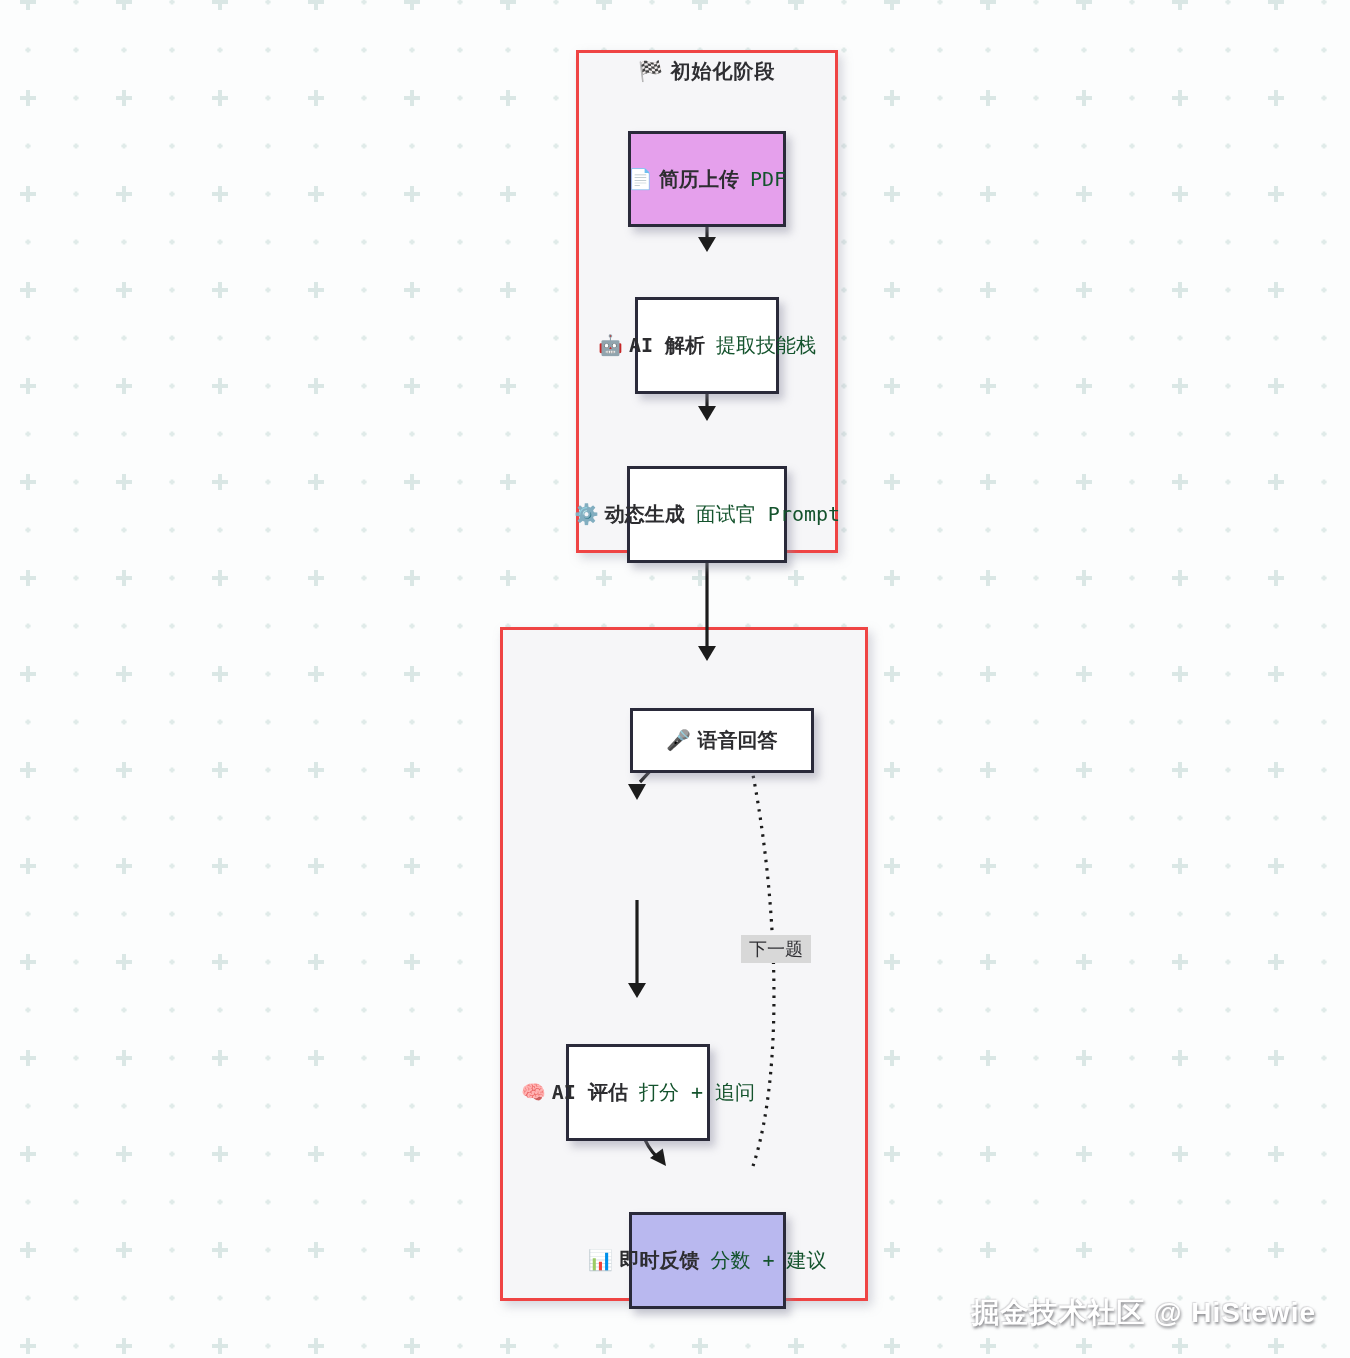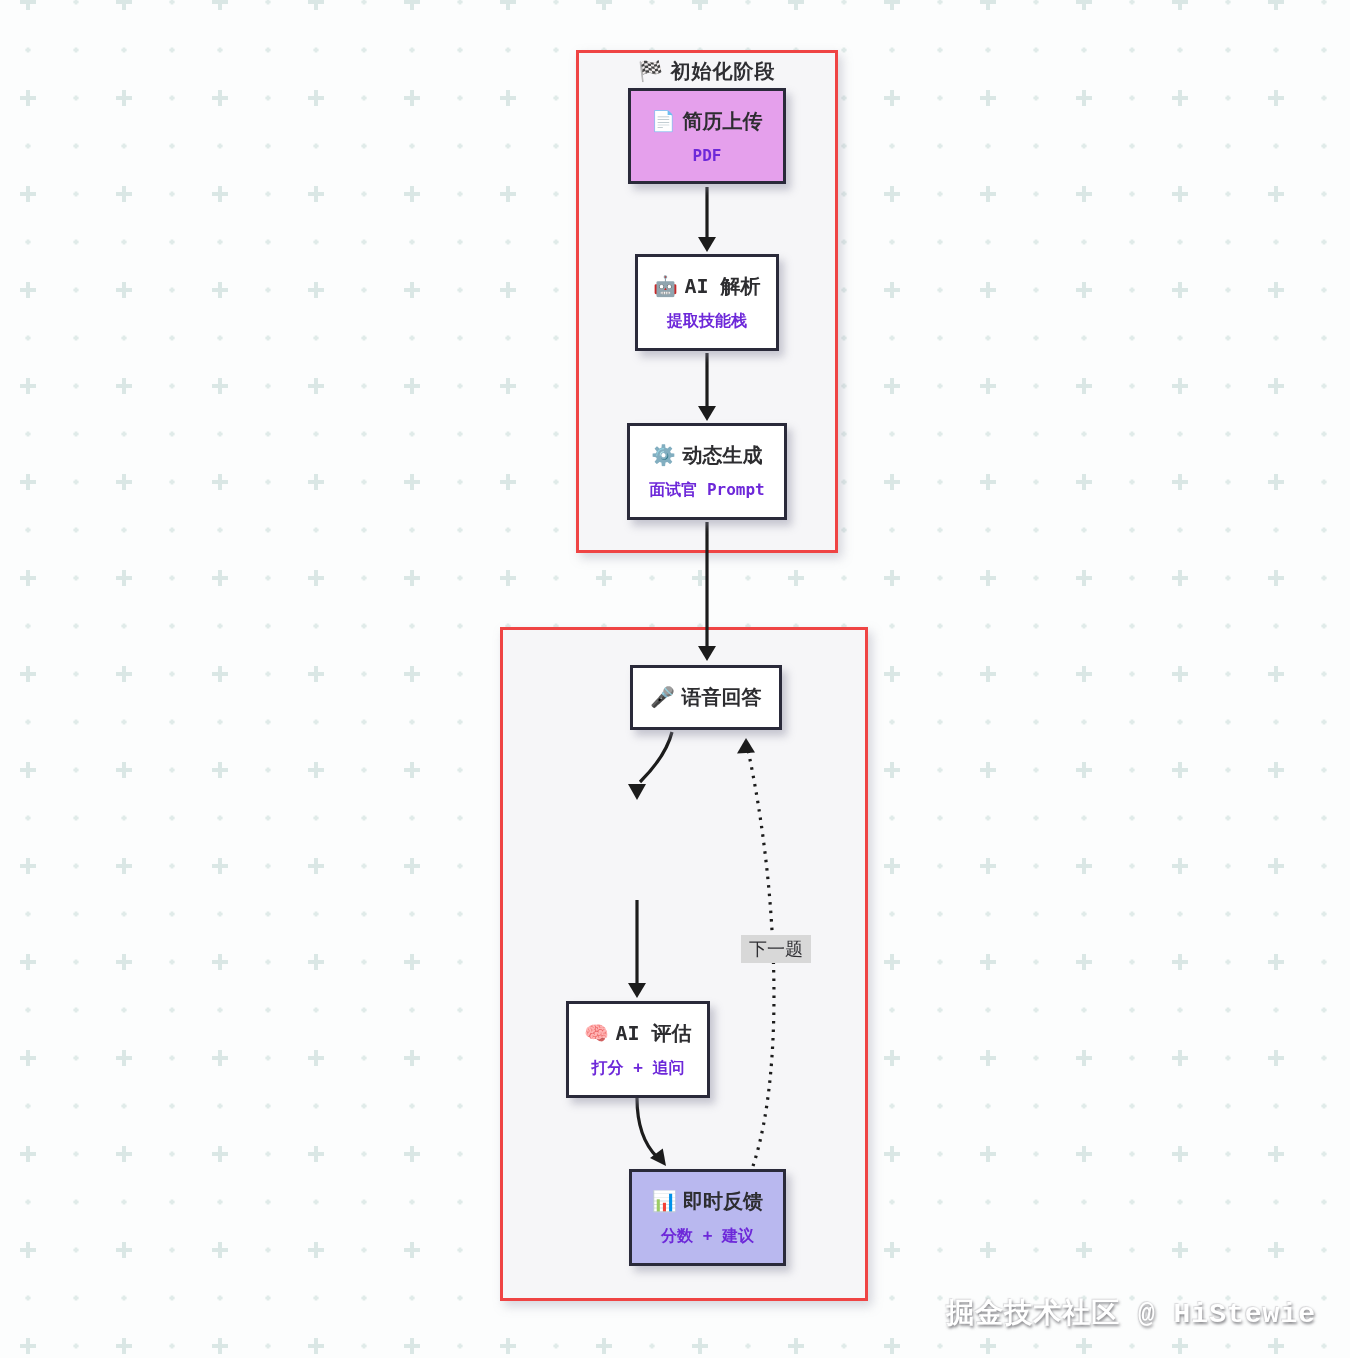--- a/index.html
+++ b/index.html
@@ -29,48 +29,48 @@
   #group-loop{left:500px;top:627px;width:368px;height:674px;}
   
   #arrows{position:absolute;left:0;top:0;z-index:2;pointer-events:none;}
   
   .node{
     position:absolute;z-index:3;
     background:#ffffff;
     border:3px solid #2a2a3a;
     box-shadow:5px 6px 8px rgba(140,140,160,.45);
     box-sizing:border-box;
-    display:flex;flex-direction:column;align-items:center;justify-content:center;
-    gap:11px;text-align:center;
+    display:flex;flex-direction:row;align-items:center;justify-content:center;
+    gap:11px;text-align:center;margin-top:43px;
   }
   .node-title{font-size:20px;font-weight:600;color:#2d2d30;white-space:nowrap;}
-  .node-sub{font-size:16px;font-weight:700;color:#6d28d9;white-space:nowrap;}
+  .node-sub{font-size:20px;font-weight:400;color:#14532d;white-space:nowrap;}
   .node-sub:empty{display:none;}
   .nicon{margin-right:6px;font-weight:400;}
   #node-upload  {left:628px;top:88px;  width:158px;height:96px;background:#e5a0ec;}
   #node-parse   {left:635px;top:254px; width:144px;height:97px;}
   #node-generate{left:627px;top:423px; width:160px;height:97px;}
-  #node-voice   {left:630px;top:665px; width:152px;height:65px;text-align:center;}
+  #node-voice   {left:630px;top:665px; width:184px;height:65px;text-align:center;}
   #node-stt     {left:550px;top:802px; width:175px;height:96px;}
   #node-evaluate{left:566px;top:1001px;width:144px;height:97px;}
   #node-feedback{left:629px;top:1169px;width:157px;height:97px;background:#b9b8ef;}
   
   .edge-label{
     position:absolute;z-index:4;
     left:741px;top:935px;width:70px;height:28px;
     background:#d8d8d8;
     display:flex;align-items:center;justify-content:center;
     font-size:18px;color:#2f2f33;
   }
   
   .watermark{
     position:absolute;z-index:5;right:34px;bottom:26px;
     font-size:28px;font-weight:700;color:#ffffff;
     text-shadow:1px 2px 3px rgba(90,90,95,.75), -1px -1px 1px rgba(160,160,165,.35);
-    font-family:Liberation Mono, monospace;
+    font-family:Liberation Sans, sans-serif;
     letter-spacing:1px;
   }
 </style>
 </head>
 <body>
 
 <div class="canvas">
 
   <svg id="bg-pattern" width="1350" height="1358">
     <path id="pat-big" d="M20 0H26V-6H30V0H36V4H30V10H26V4H20ZM20 96H26V90H30V96H36V100H30V106H26V100H20ZM20 192H26V186H30V192H36V196H30V202H26V196H20ZM20 288H26V282H30V288H36V292H30V298H26V292H20ZM20 384H26V378H30V384H36V388H30V394H26V388H20ZM20 480H26V474H30V480H36V484H30V490H26V484H20ZM20 576H26V570H30V576H36V580H30V586H26V580H20ZM20 672H26V666H30V672H36V676H30V682H26V676H20ZM20 768H26V762H30V768H36V772H30V778H26V772H20ZM20 864H26V858H30V864H36V868H30V874H26V868H20ZM20 960H26V954H30V960H36V964H30V970H26V964H20ZM20 1056H26V1050H30V1056H36V1060H30V1066H26V1060H20ZM20 1152H26V1146H30V1152H36V1156H30V1162H26V1156H20ZM20 1248H26V1242H30V1248H36V1252H30V1258H26V1252H20ZM20 1344H26V1338H30V1344H36V1348H30V1354H26V1348H20ZM116 0H122V-6H126V0H132V4H126V10H122V4H116ZM116 96H122V90H126V96H132V100H126V106H122V100H116ZM116 192H122V186H126V192H132V196H126V202H122V196H116ZM116 288H122V282H126V288H132V292H126V298H122V292H116ZM116 384H122V378H126V384H132V388H126V394H122V388H116ZM116 480H122V474H126V480H132V484H126V490H122V484H116ZM116 576H122V570H126V576H132V580H126V586H122V580H116ZM116 672H122V666H126V672H132V676H126V682H122V676H116ZM116 768H122V762H126V768H132V772H126V778H122V772H116ZM116 864H122V858H126V864H132V868H126V874H122V868H116ZM116 960H122V954H126V960H132V964H126V970H122V964H116ZM116 1056H122V1050H126V1056H132V1060H126V1066H122V1060H116ZM116 1152H122V1146H126V1152H132V1156H126V1162H122V1156H116ZM116 1248H122V1242H126V1248H132V1252H126V1258H122V1252H116ZM116 1344H122V1338H126V1344H132V1348H126V1354H122V1348H116ZM212 0H218V-6H222V0H228V4H222V10H218V4H212ZM212 96H218V90H222V96H228V100H222V106H218V100H212ZM212 192H218V186H222V192H228V196H222V202H218V196H212ZM212 288H218V282H222V288H228V292H222V298H218V292H212ZM212 384H218V378H222V384H228V388H222V394H218V388H212ZM212 480H218V474H222V480H228V484H222V490H218V484H212ZM212 576H218V570H222V576H228V580H222V586H218V580H212ZM212 672H218V666H222V672H228V676H222V682H218V676H212ZM212 768H218V762H222V768H228V772H222V778H218V772H212ZM212 864H218V858H222V864H228V868H222V874H218V868H212ZM212 960H218V954H222V960H228V964H222V970H218V964H212ZM212 1056H218V1050H222V1056H228V1060H222V1066H218V1060H212ZM212 1152H218V1146H222V1152H228V1156H222V1162H218V1156H212ZM212 1248H218V1242H222V1248H228V1252H222V1258H218V1252H212ZM212 1344H218V1338H222V1344H228V1348H222V1354H218V1348H212ZM308 0H314V-6H318V0H324V4H318V10H314V4H308ZM308 96H314V90H318V96H324V100H318V106H314V100H308ZM308 192H314V186H318V192H324V196H318V202H314V196H308ZM308 288H314V282H318V288H324V292H318V298H314V292H308ZM308 384H314V378H318V384H324V388H318V394H314V388H308ZM308 480H314V474H318V480H324V484H318V490H314V484H308ZM308 576H314V570H318V576H324V580H318V586H314V580H308ZM308 672H314V666H318V672H324V676H318V682H314V676H308ZM308 768H314V762H318V768H324V772H318V778H314V772H308ZM308 864H314V858H318V864H324V868H318V874H314V868H308ZM308 960H314V954H318V960H324V964H318V970H314V964H308ZM308 1056H314V1050H318V1056H324V1060H318V1066H314V1060H308ZM308 1152H314V1146H318V1152H324V1156H318V1162H314V1156H308ZM308 1248H314V1242H318V1248H324V1252H318V1258H314V1252H308ZM308 1344H314V1338H318V1344H324V1348H318V1354H314V1348H308ZM404 0H410V-6H414V0H420V4H414V10H410V4H404ZM404 96H410V90H414V96H420V100H414V106H410V100H404ZM404 192H410V186H414V192H420V196H414V202H410V196H404ZM404 288H410V282H414V288H420V292H414V298H410V292H404ZM404 384H410V378H414V384H420V388H414V394H410V388H404ZM404 480H410V474H414V480H420V484H414V490H410V484H404ZM404 576H410V570H414V576H420V580H414V586H410V580H404ZM404 672H410V666H414V672H420V676H414V682H410V676H404ZM404 768H410V762H414V768H420V772H414V778H410V772H404ZM404 864H410V858H414V864H420V868H414V874H410V868H404ZM404 960H410V954H414V960H420V964H414V970H410V964H404ZM404 1056H410V1050H414V1056H420V1060H414V1066H410V1060H404ZM404 1152H410V1146H414V1152H420V1156H414V1162H410V1156H404ZM404 1248H410V1242H414V1248H420V1252H414V1258H410V1252H404ZM404 1344H410V1338H414V1344H420V1348H414V1354H410V1348H404ZM500 0H506V-6H510V0H516V4H510V10H506V4H500ZM500 96H506V90H510V96H516V100H510V106H506V100H500ZM500 192H506V186H510V192H516V196H510V202H506V196H500ZM500 288H506V282H510V288H516V292H510V298H506V292H500ZM500 384H506V378H510V384H516V388H510V394H506V388H500ZM500 480H506V474H510V480H516V484H510V490H506V484H500ZM500 576H506V570H510V576H516V580H510V586H506V580H500ZM500 672H506V666H510V672H516V676H510V682H506V676H500ZM500 768H506V762H510V768H516V772H510V778H506V772H500ZM500 864H506V858H510V864H516V868H510V874H506V868H500ZM500 960H506V954H510V960H516V964H510V970H506V964H500ZM500 1056H506V1050H510V1056H516V1060H510V1066H506V1060H500ZM500 1152H506V1146H510V1152H516V1156H510V1162H506V1156H500ZM500 1248H506V1242H510V1248H516V1252H510V1258H506V1252H500ZM500 1344H506V1338H510V1344H516V1348H510V1354H506V1348H500ZM596 0H602V-6H606V0H612V4H606V10H602V4H596ZM596 96H602V90H606V96H612V100H606V106H602V100H596ZM596 192H602V186H606V192H612V196H606V202H602V196H596ZM596 288H602V282H606V288H612V292H606V298H602V292H596ZM596 384H602V378H606V384H612V388H606V394H602V388H596ZM596 480H602V474H606V480H612V484H606V490H602V484H596ZM596 576H602V570H606V576H612V580H606V586H602V580H596ZM596 672H602V666H606V672H612V676H606V682H602V676H596ZM596 768H602V762H606V768H612V772H606V778H602V772H596ZM596 864H602V858H606V864H612V868H606V874H602V868H596ZM596 960H602V954H606V960H612V964H606V970H602V964H596ZM596 1056H602V1050H606V1056H612V1060H606V1066H602V1060H596ZM596 1152H602V1146H606V1152H612V1156H606V1162H602V1156H596ZM596 1248H602V1242H606V1248H612V1252H606V1258H602V1252H596ZM596 1344H602V1338H606V1344H612V1348H606V1354H602V1348H596ZM692 0H698V-6H702V0H708V4H702V10H698V4H692ZM692 96H698V90H702V96H708V100H702V106H698V100H692ZM692 192H698V186H702V192H708V196H702V202H698V196H692ZM692 288H698V282H702V288H708V292H702V298H698V292H692ZM692 384H698V378H702V384H708V388H702V394H698V388H692ZM692 480H698V474H702V480H708V484H702V490H698V484H692ZM692 576H698V570H702V576H708V580H702V586H698V580H692ZM692 672H698V666H702V672H708V676H702V682H698V676H692ZM692 768H698V762H702V768H708V772H702V778H698V772H692ZM692 864H698V858H702V864H708V868H702V874H698V868H692ZM692 960H698V954H702V960H708V964H702V970H698V964H692ZM692 1056H698V1050H702V1056H708V1060H702V1066H698V1060H692ZM692 1152H698V1146H702V1152H708V1156H702V1162H698V1156H692ZM692 1248H698V1242H702V1248H708V1252H702V1258H698V1252H692ZM692 1344H698V1338H702V1344H708V1348H702V1354H698V1348H692ZM788 0H794V-6H798V0H804V4H798V10H794V4H788ZM788 96H794V90H798V96H804V100H798V106H794V100H788ZM788 192H794V186H798V192H804V196H798V202H794V196H788ZM788 288H794V282H798V288H804V292H798V298H794V292H788ZM788 384H794V378H798V384H804V388H798V394H794V388H788ZM788 480H794V474H798V480H804V484H798V490H794V484H788ZM788 576H794V570H798V576H804V580H798V586H794V580H788ZM788 672H794V666H798V672H804V676H798V682H794V676H788ZM788 768H794V762H798V768H804V772H798V778H794V772H788ZM788 864H794V858H798V864H804V868H798V874H794V868H788ZM788 960H794V954H798V960H804V964H798V970H794V964H788ZM788 1056H794V1050H798V1056H804V1060H798V1066H794V1060H788ZM788 1152H794V1146H798V1152H804V1156H798V1162H794V1156H788ZM788 1248H794V1242H798V1248H804V1252H798V1258H794V1252H788ZM788 1344H794V1338H798V1344H804V1348H798V1354H794V1348H788ZM884 0H890V-6H894V0H900V4H894V10H890V4H884ZM884 96H890V90H894V96H900V100H894V106H890V100H884ZM884 192H890V186H894V192H900V196H894V202H890V196H884ZM884 288H890V282H894V288H900V292H894V298H890V292H884ZM884 384H890V378H894V384H900V388H894V394H890V388H884ZM884 480H890V474H894V480H900V484H894V490H890V484H884ZM884 576H890V570H894V576H900V580H894V586H890V580H884ZM884 672H890V666H894V672H900V676H894V682H890V676H884ZM884 768H890V762H894V768H900V772H894V778H890V772H884ZM884 864H890V858H894V864H900V868H894V874H890V868H884ZM884 960H890V954H894V960H900V964H894V970H890V964H884ZM884 1056H890V1050H894V1056H900V1060H894V1066H890V1060H884ZM884 1152H890V1146H894V1152H900V1156H894V1162H890V1156H884ZM884 1248H890V1242H894V1248H900V1252H894V1258H890V1252H884ZM884 1344H890V1338H894V1344H900V1348H894V1354H890V1348H884ZM980 0H986V-6H990V0H996V4H990V10H986V4H980ZM980 96H986V90H990V96H996V100H990V106H986V100H980ZM980 192H986V186H990V192H996V196H990V202H986V196H980ZM980 288H986V282H990V288H996V292H990V298H986V292H980ZM980 384H986V378H990V384H996V388H990V394H986V388H980ZM980 480H986V474H990V480H996V484H990V490H986V484H980ZM980 576H986V570H990V576H996V580H990V586H986V580H980ZM980 672H986V666H990V672H996V676H990V682H986V676H980ZM980 768H986V762H990V768H996V772H990V778H986V772H980ZM980 864H986V858H990V864H996V868H990V874H986V868H980ZM980 960H986V954H990V960H996V964H990V970H986V964H980ZM980 1056H986V1050H990V1056H996V1060H990V1066H986V1060H980ZM980 1152H986V1146H990V1152H996V1156H990V1162H986V1156H980ZM980 1248H986V1242H990V1248H996V1252H990V1258H986V1252H980ZM980 1344H986V1338H990V1344H996V1348H990V1354H986V1348H980ZM1076 0H1082V-6H1086V0H1092V4H1086V10H1082V4H1076ZM1076 96H1082V90H1086V96H1092V100H1086V106H1082V100H1076ZM1076 192H1082V186H1086V192H1092V196H1086V202H1082V196H1076ZM1076 288H1082V282H1086V288H1092V292H1086V298H1082V292H1076ZM1076 384H1082V378H1086V384H1092V388H1086V394H1082V388H1076ZM1076 480H1082V474H1086V480H1092V484H1086V490H1082V484H1076ZM1076 576H1082V570H1086V576H1092V580H1086V586H1082V580H1076ZM1076 672H1082V666H1086V672H1092V676H1086V682H1082V676H1076ZM1076 768H1082V762H1086V768H1092V772H1086V778H1082V772H1076ZM1076 864H1082V858H1086V864H1092V868H1086V874H1082V868H1076ZM1076 960H1082V954H1086V960H1092V964H1086V970H1082V964H1076ZM1076 1056H1082V1050H1086V1056H1092V1060H1086V1066H1082V1060H1076ZM1076 1152H1082V1146H1086V1152H1092V1156H1086V1162H1082V1156H1076ZM1076 1248H1082V1242H1086V1248H1092V1252H1086V1258H1082V1252H1076ZM1076 1344H1082V1338H1086V1344H1092V1348H1086V1354H1082V1348H1076ZM1172 0H1178V-6H1182V0H1188V4H1182V10H1178V4H1172ZM1172 96H1178V90H1182V96H1188V100H1182V106H1178V100H1172ZM1172 192H1178V186H1182V192H1188V196H1182V202H1178V196H1172ZM1172 288H1178V282H1182V288H1188V292H1182V298H1178V292H1172ZM1172 384H1178V378H1182V384H1188V388H1182V394H1178V388H1172ZM1172 480H1178V474H1182V480H1188V484H1182V490H1178V484H1172ZM1172 576H1178V570H1182V576H1188V580H1182V586H1178V580H1172ZM1172 672H1178V666H1182V672H1188V676H1182V682H1178V676H1172ZM1172 768H1178V762H1182V768H1188V772H1182V778H1178V772H1172ZM1172 864H1178V858H1182V864H1188V868H1182V874H1178V868H1172ZM1172 960H1178V954H1182V960H1188V964H1182V970H1178V964H1172ZM1172 1056H1178V1050H1182V1056H1188V1060H1182V1066H1178V1060H1172ZM1172 1152H1178V1146H1182V1152H1188V1156H1182V1162H1178V1156H1172ZM1172 1248H1178V1242H1182V1248H1188V1252H1182V1258H1178V1252H1172ZM1172 1344H1178V1338H1182V1344H1188V1348H1182V1354H1178V1348H1172ZM1268 0H1274V-6H1278V0H1284V4H1278V10H1274V4H1268ZM1268 96H1274V90H1278V96H1284V100H1278V106H1274V100H1268ZM1268 192H1274V186H1278V192H1284V196H1278V202H1274V196H1268ZM1268 288H1274V282H1278V288H1284V292H1278V298H1274V292H1268ZM1268 384H1274V378H1278V384H1284V388H1278V394H1274V388H1268ZM1268 480H1274V474H1278V480H1284V484H1278V490H1274V484H1268ZM1268 576H1274V570H1278V576H1284V580H1278V586H1274V580H1268ZM1268 672H1274V666H1278V672H1284V676H1278V682H1274V676H1268ZM1268 768H1274V762H1278V768H1284V772H1278V778H1274V772H1268ZM1268 864H1274V858H1278V864H1284V868H1278V874H1274V868H1268ZM1268 960H1274V954H1278V960H1284V964H1278V970H1274V964H1268ZM1268 1056H1274V1050H1278V1056H1284V1060H1278V1066H1274V1060H1268ZM1268 1152H1274V1146H1278V1152H1284V1156H1278V1162H1274V1156H1268ZM1268 1248H1274V1242H1278V1248H1284V1252H1278V1258H1274V1252H1268ZM1268 1344H1274V1338H1278V1344H1284V1348H1278V1354H1274V1348H1268Z" fill="#d8e6e4" fill-opacity="0.95"></path>

